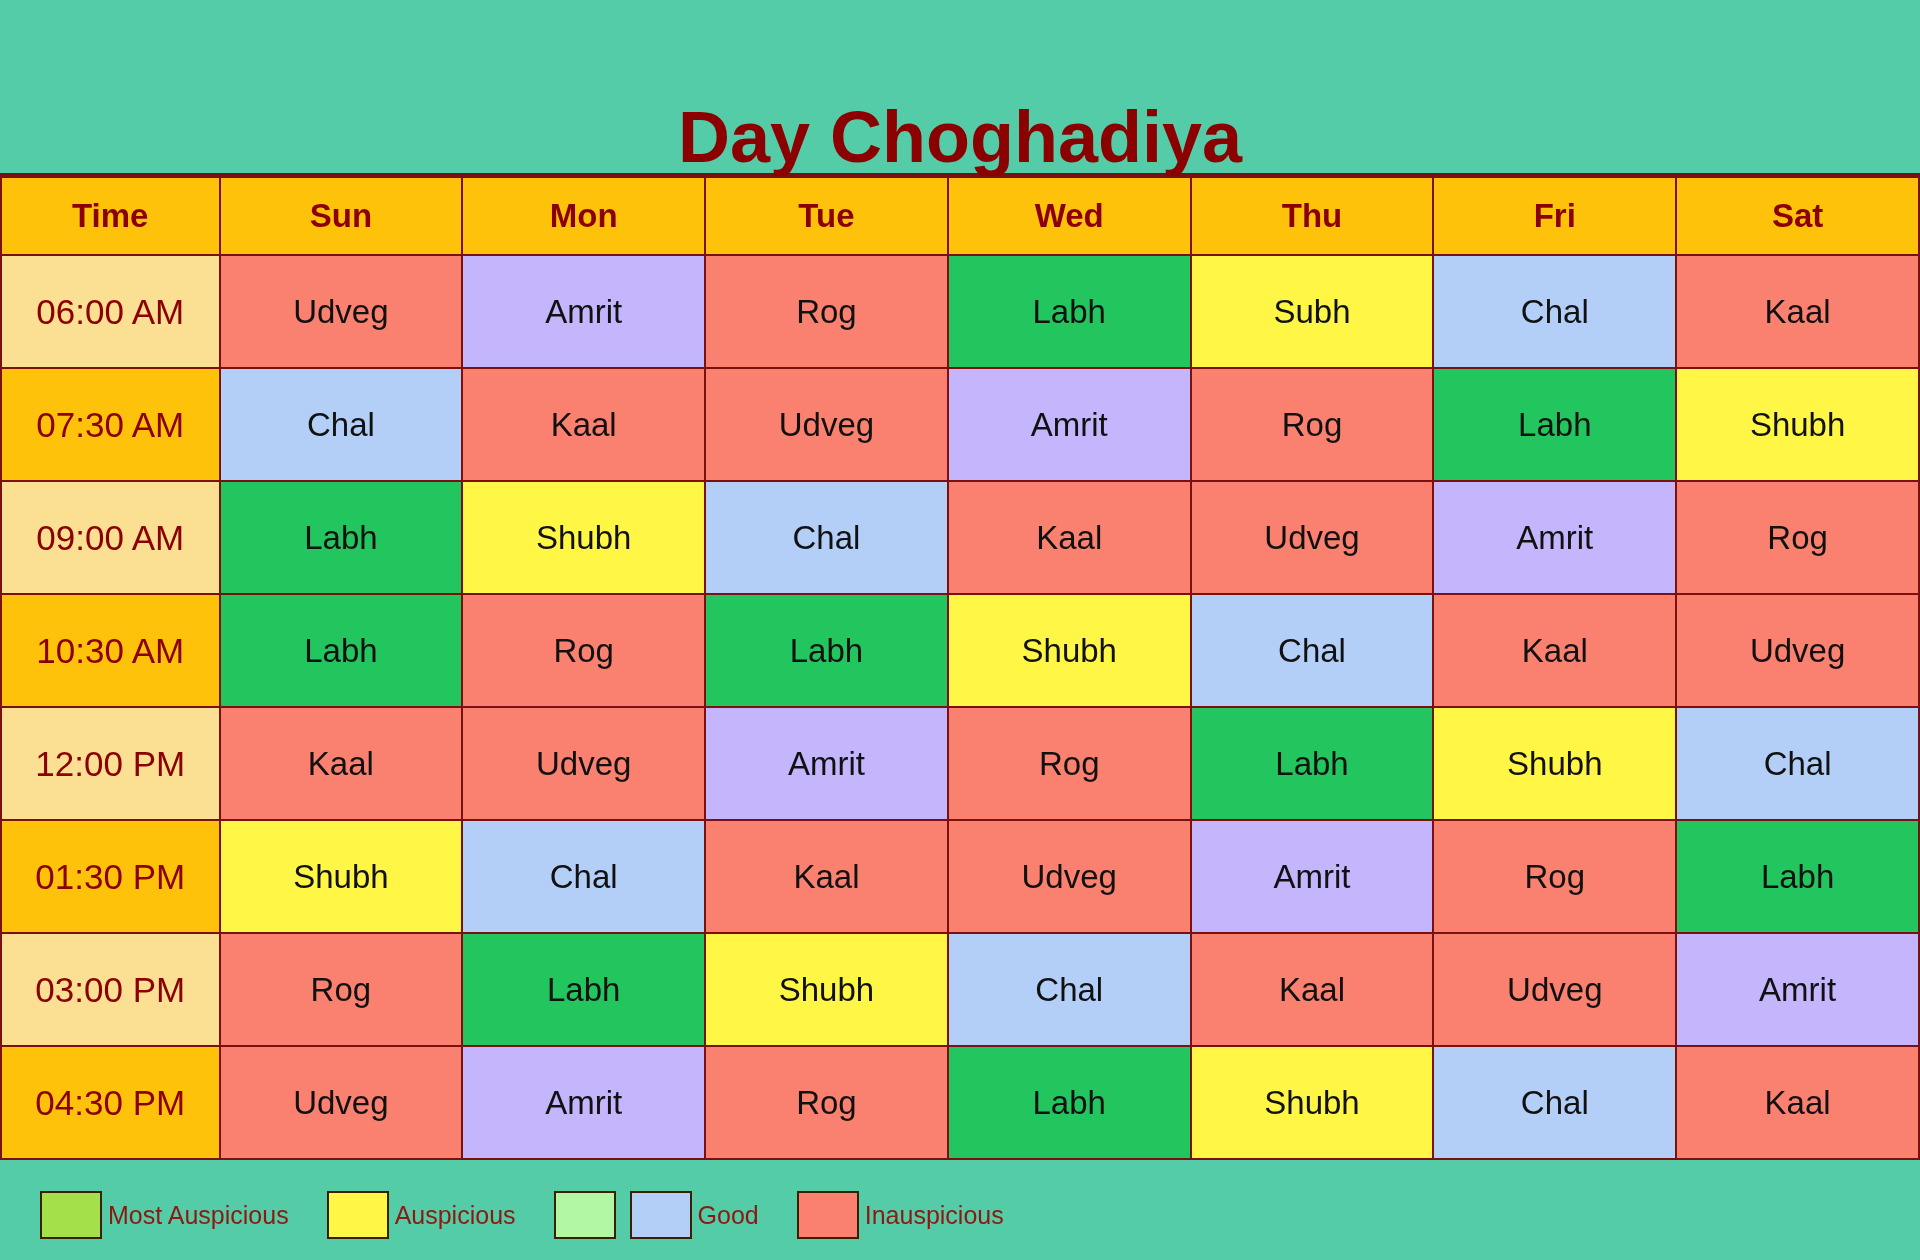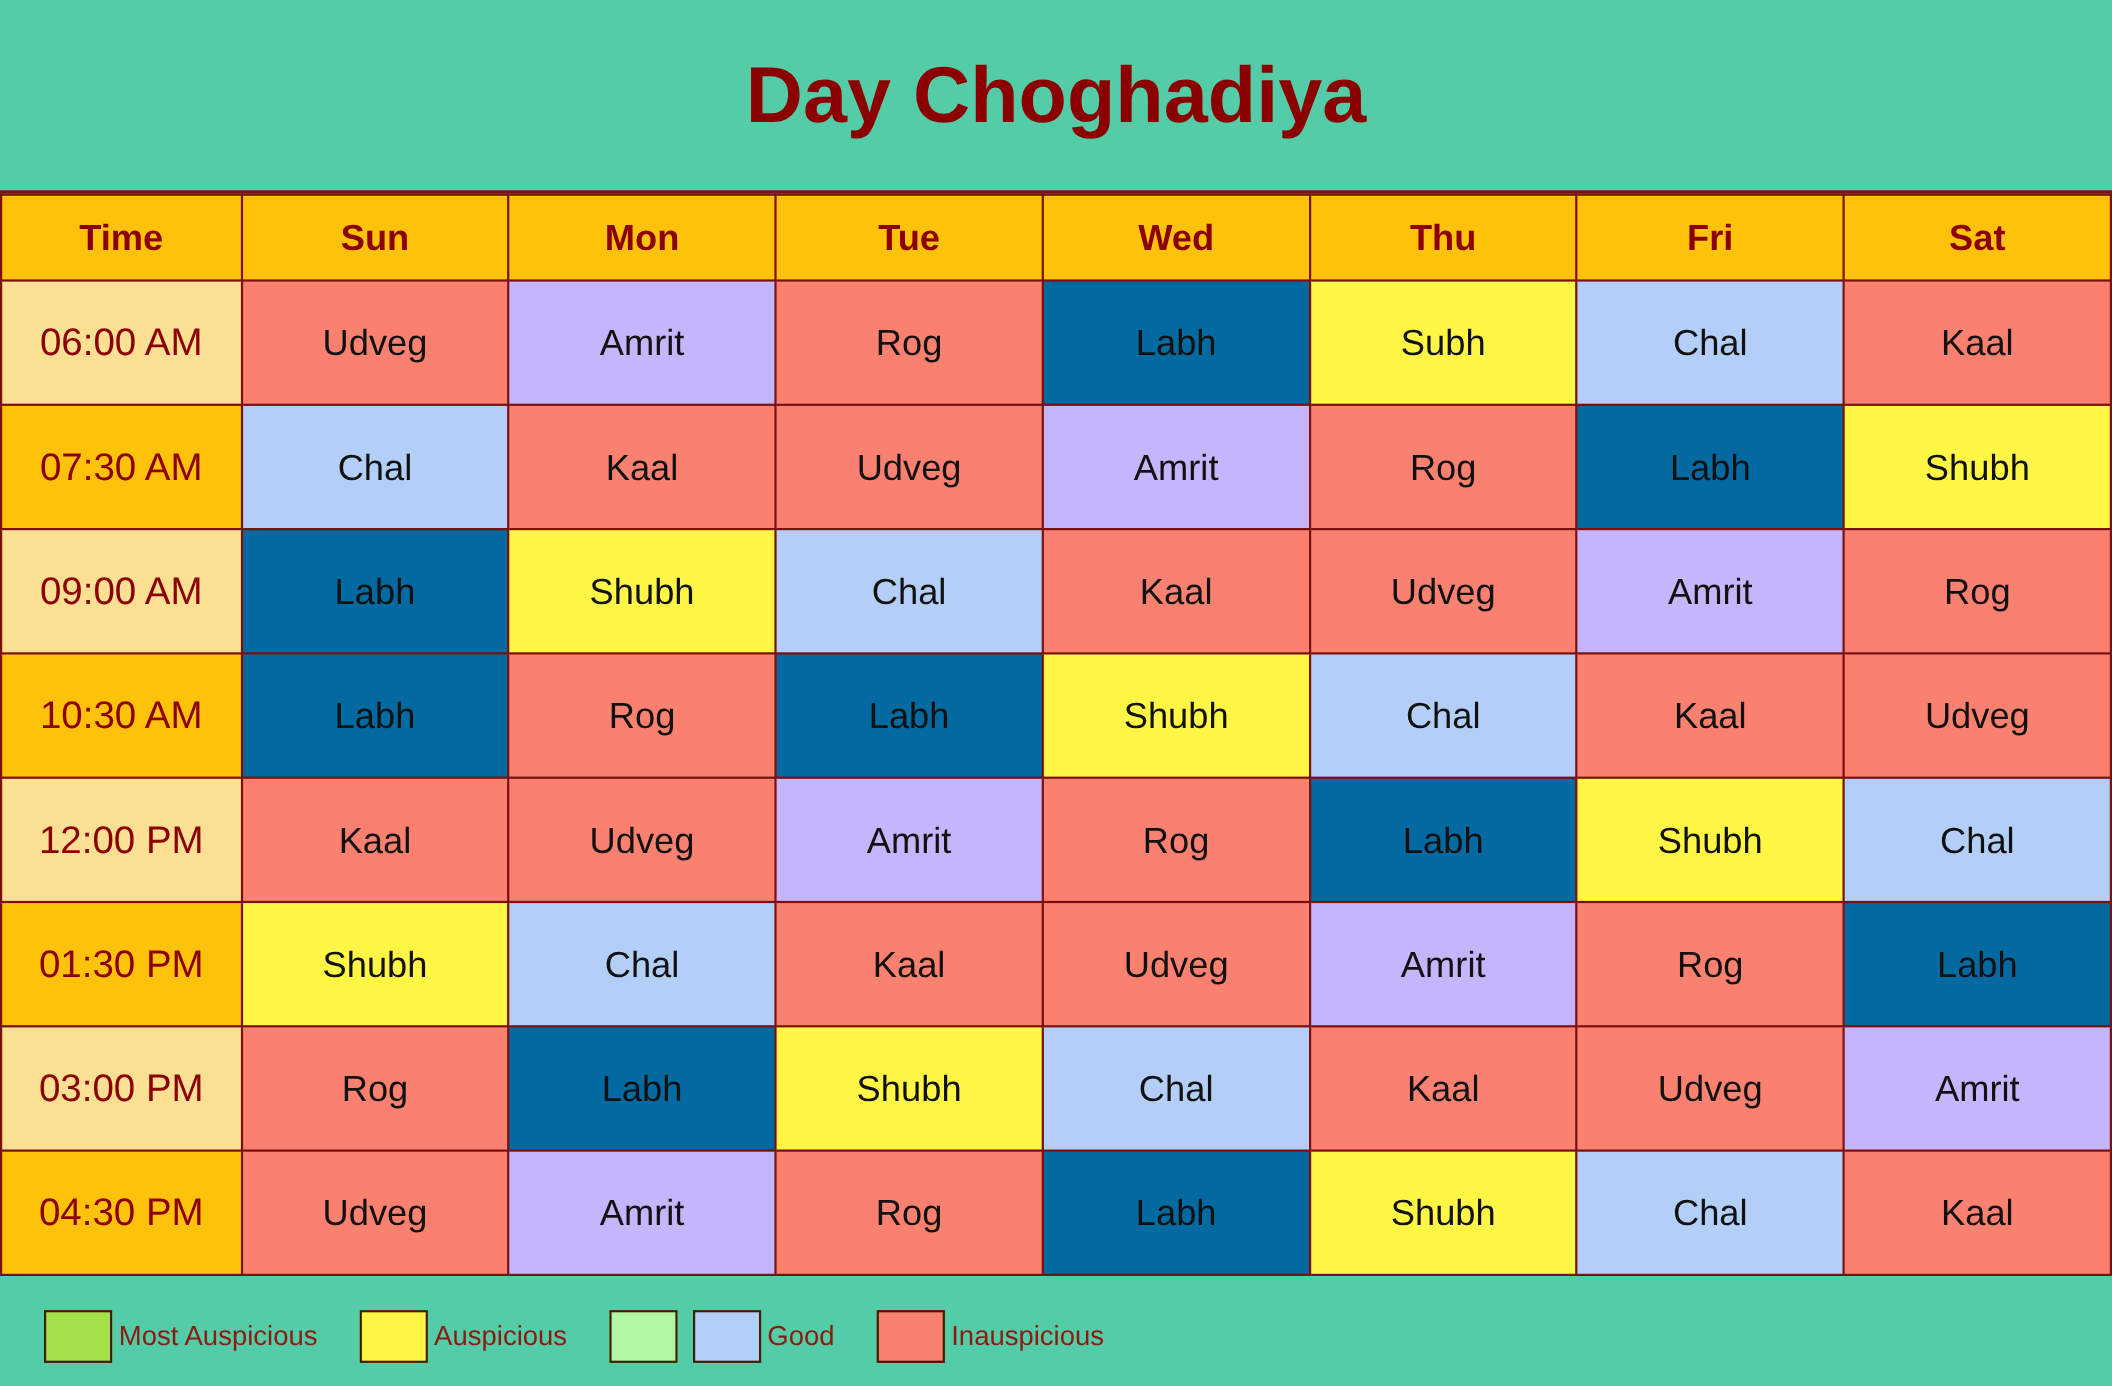--- a/index.html
+++ b/index.html
@@ -23,21 +23,21 @@
     flex-direction: column;
     position: relative;
   }
 
   
   .title-bar {
     height: 176px;
     flex: 0 0 176px;
     background: #55CCA8;
     display: flex;
-    align-items: center;
+    align-items: flex-end;
     justify-content: center;
     border-bottom: 3px solid #7A1010;
     box-sizing: border-box;
   }
   .title-text {
     font-family: "Liberation Sans", sans-serif;
     font-weight: bold;
     font-size: 72px;
     color: #8B0000;
     letter-spacing: 0px;
@@ -86,21 +86,21 @@
   }
   td.time-cell {
     color: #8B0000;
     font-size: 35px;
     font-weight: normal;
   }
   td.time-light { background: #FBDF92; }
   td.time-dark  { background: #FFC20A; }
 
   
-  .c-labh   { background: #0369a1; }  
+  .c-labh   { background: #22c55e; }  
   .c-shubh  { background: #FFF646; }  
   .c-amrit  { background: #c4b5fd; }  
   .c-chal   { background: #B3CEF7; }  
   .c-bad    { background: #FA8170; }  
 
   
   .legend {
     flex: 0 0 110px;
     height: 110px;
     background: #55CCA8;

